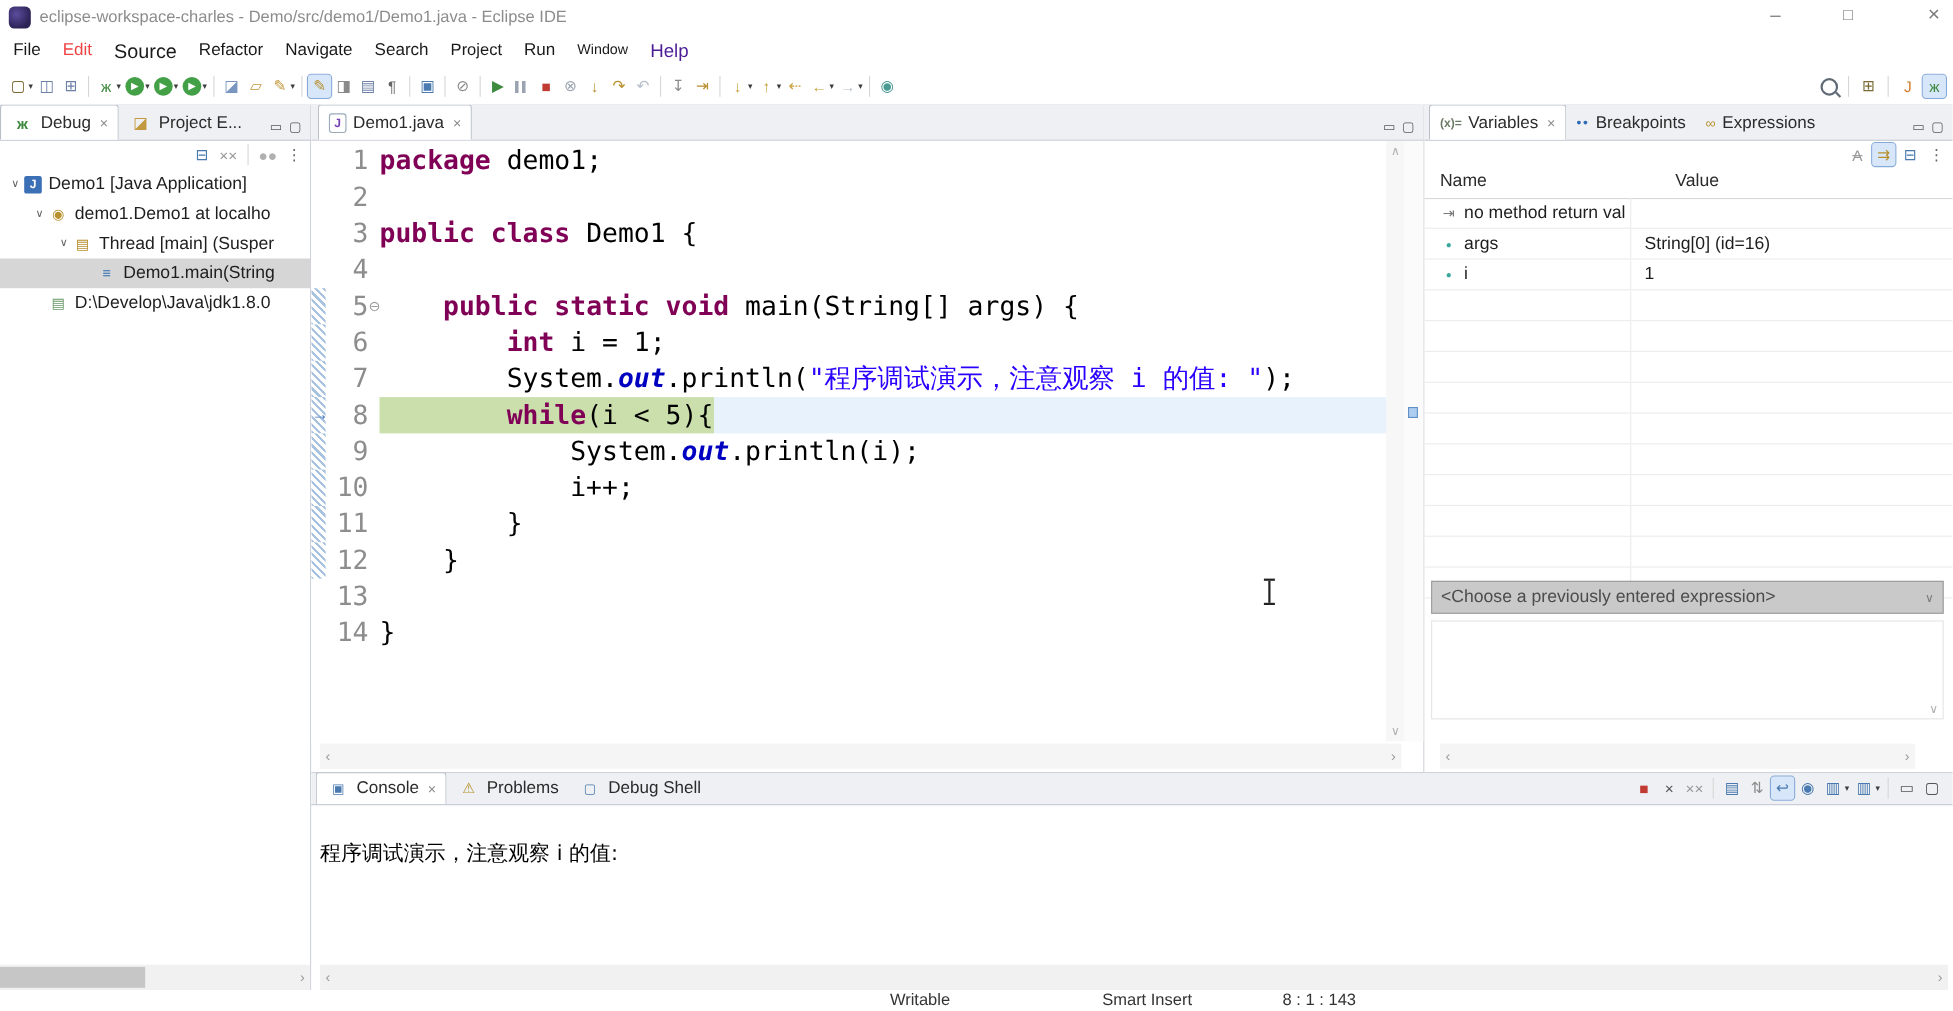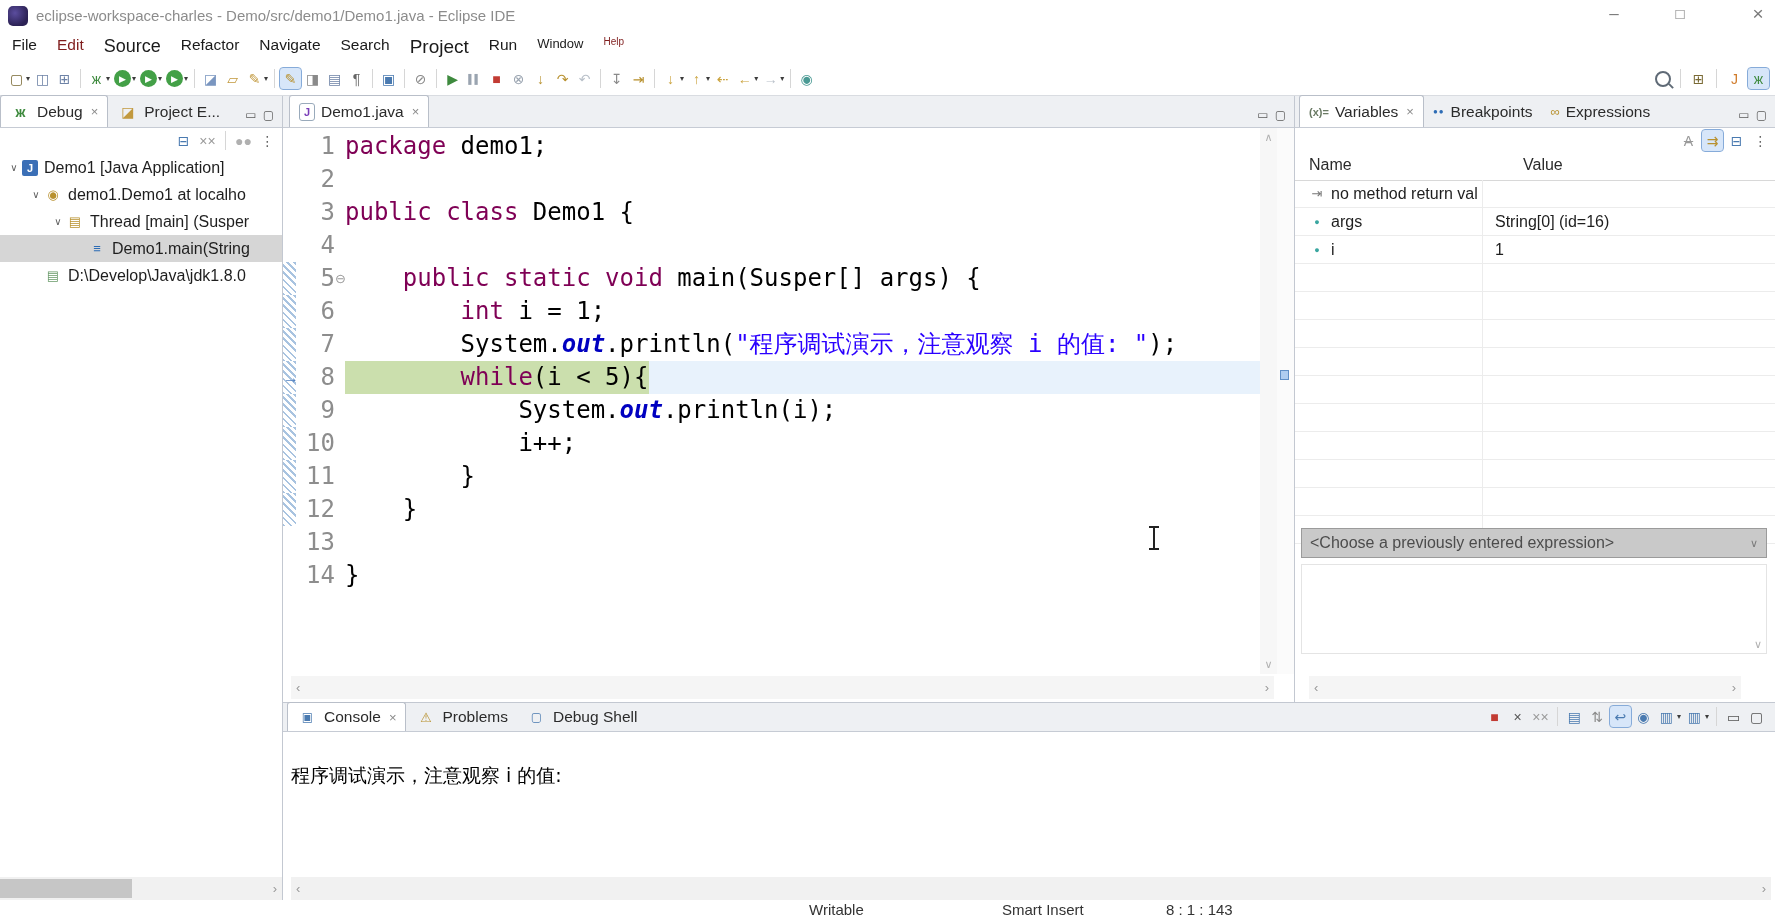--- a/index.html
+++ b/index.html
@@ -33,21 +33,21 @@
   .codewrap{position:absolute;left:0;top:32px;right:34px;bottom:28px;background:#fff;overflow:hidden;}
   .cl{display:flex;height:33px;position:relative;}
   .diffc{width:13px;flex:none;}
   .diffc.hatch{background:repeating-linear-gradient(45deg,#a8c3e0 0 2px,#fff 2px 5px);}
   .lnum{width:39px;flex:none;text-align:right;color:#8d8d8d;
     font-family:"DejaVu Sans Mono",monospace;font-size:24px;line-height:33px;}
   .foldc{width:10px;flex:none;color:#9a9a9a;font-size:13px;line-height:33px;text-align:center;}
   .cl pre{margin:0;flex:1;min-width:0;font-family:"DejaVu Sans Mono",monospace;font-size:24px;
     line-height:33px;white-space:pre;overflow:hidden;}
   .cl.cur pre{background-image:linear-gradient(90deg,#cbdfad 0 304px,#e8f2fc 304px 100%);}
-  .k{color:#7f0055;font-weight:normal;}
+  .k{color:#7f0055;font-weight:bold;}
   .s{color:#2a00ff;}
   .f{color:#0000c0;font-weight:bold;font-style:italic;}
   .iparrow{position:absolute;left:0;top:0;width:14px;color:#4f7fc0;font-size:16px;
     line-height:33px;font-weight:bold;}
   .ibeam{position:absolute;width:2px;height:20px;background:#222;}
   .ibeam:before,.ibeam:after{content:"";position:absolute;left:-4px;width:10px;height:2px;background:#222;}
   .ibeam:before{top:-2px;} .ibeam:after{bottom:-2px;}
   
   .hsb{position:absolute;height:23px;background:#f1f1f1;display:flex;align-items:center;
     justify-content:space-between;color:#9a9a9a;font-size:13px;padding:0 5px;box-sizing:border-box;}
@@ -75,29 +75,29 @@
   <div class="abs" style="left:8px;top:6px;width:20px;height:20px;border-radius:5px;background:radial-gradient(circle at 35% 35%,#5b4d9e,#2c2255 70%);"></div>
   <div class="abs" style="left:36px;top:7px;font-size:15px;color:#8c8c8c;white-space:nowrap;">eclipse-workspace-charles - Demo/src/demo1/Demo1.java - Eclipse IDE</div>
   <div class="abs" style="left:1597px;top:4px;width:34px;text-align:center;font-size:17px;color:#7a7a7a;">–</div>
   <div class="abs" style="left:1663px;top:5px;width:34px;text-align:center;font-size:15px;color:#7a7a7a;">□</div>
   <div class="abs" style="left:1741px;top:3px;width:34px;text-align:center;font-size:19px;color:#7a7a7a;">×</div>
 </div>
 
 <div class="panel" style="left:0;top:32px;width:1775px;height:30px;display:flex;align-items:center;padding-left:2px;">
   <div id="menu-items" style="display:flex;">
       <div style="padding: 0px 10px; font-size: 15.5px; color: rgb(26, 26, 26);">File</div>
-      <div style="padding: 0px 10px; font-size: 15.5px; color: #7f1d1d;">Edit</div>
+      <div style="padding: 0px 10px; font-size: 15.5px; color: #ef4444;">Edit</div>
       <div style="padding: 0px 10px; font-size: 18px; color: rgb(26, 26, 26);">Source</div>
       <div style="padding: 0px 10px; font-size: 15.5px; color: rgb(26, 26, 26);">Refactor</div>
       <div style="padding: 0px 10px; font-size: 15.5px; color: rgb(26, 26, 26);">Navigate</div>
       <div style="padding: 0px 10px; font-size: 15.5px; color: rgb(26, 26, 26);">Search</div>
-      <div style="padding: 0px 10px; font-size: 19px; color: rgb(26, 26, 26);">Project</div>
+      <div style="padding: 0px 10px; font-size: 15px; color: rgb(26, 26, 26);">Project</div>
       <div style="padding: 0px 10px; font-size: 15.5px; color: rgb(26, 26, 26);">Run</div>
       <div style="padding: 0px 10px; font-size: 13px; color: rgb(26, 26, 26);">Window</div>
-      <div style="padding: 0px 10px; font-size: 10px; color: #7f1d1d;">Help</div>
+      <div style="padding: 0px 10px; font-size: 17px; color: #4c1d95;">Help</div>
     </div>
 </div>
 
 <div class="panel" style="left:0;top:62px;width:1775px;height:34px;border-bottom:1px solid #d9dce1;display:flex;align-items:center;padding:0 6px;">
   <div id="toolbar-left" style="display:flex;align-items:center;gap:1px;">
       <span class="icn" style="color: rgb(122, 106, 53);">▢</span>
       <span class="dd">▾</span>
       <span class="icn" style="color: rgb(109, 130, 166);">◫</span>
       <span class="icn" style="color: rgb(109, 130, 166);">⊞</span>
       <div class="sep"></div>
@@ -251,21 +251,21 @@
         <div class="cl">
           <div class="diffc"></div>
           <div class="lnum">4</div>
           <div class="foldc"></div>
           <pre></pre>
         </div>
         <div class="cl">
           <div class="diffc hatch"></div>
           <div class="lnum">5</div>
           <div class="foldc">⊖</div>
-          <pre><span>    </span><span class="k">public</span><span> </span><span class="k">static</span><span> </span><span class="k">void</span><span> main(Susper[] args) {</span></pre>
+          <pre><span>    </span><span class="k">public</span><span> </span><span class="k">static</span><span> </span><span class="k">void</span><span> main(String[] args) {</span></pre>
         </div>
         <div class="cl">
           <div class="diffc hatch"></div>
           <div class="lnum">6</div>
           <div class="foldc"></div>
           <pre><span>        </span><span class="k">int</span><span> i = 1;</span></pre>
         </div>
         <div class="cl">
           <div class="diffc hatch"></div>
           <div class="lnum">7</div>

